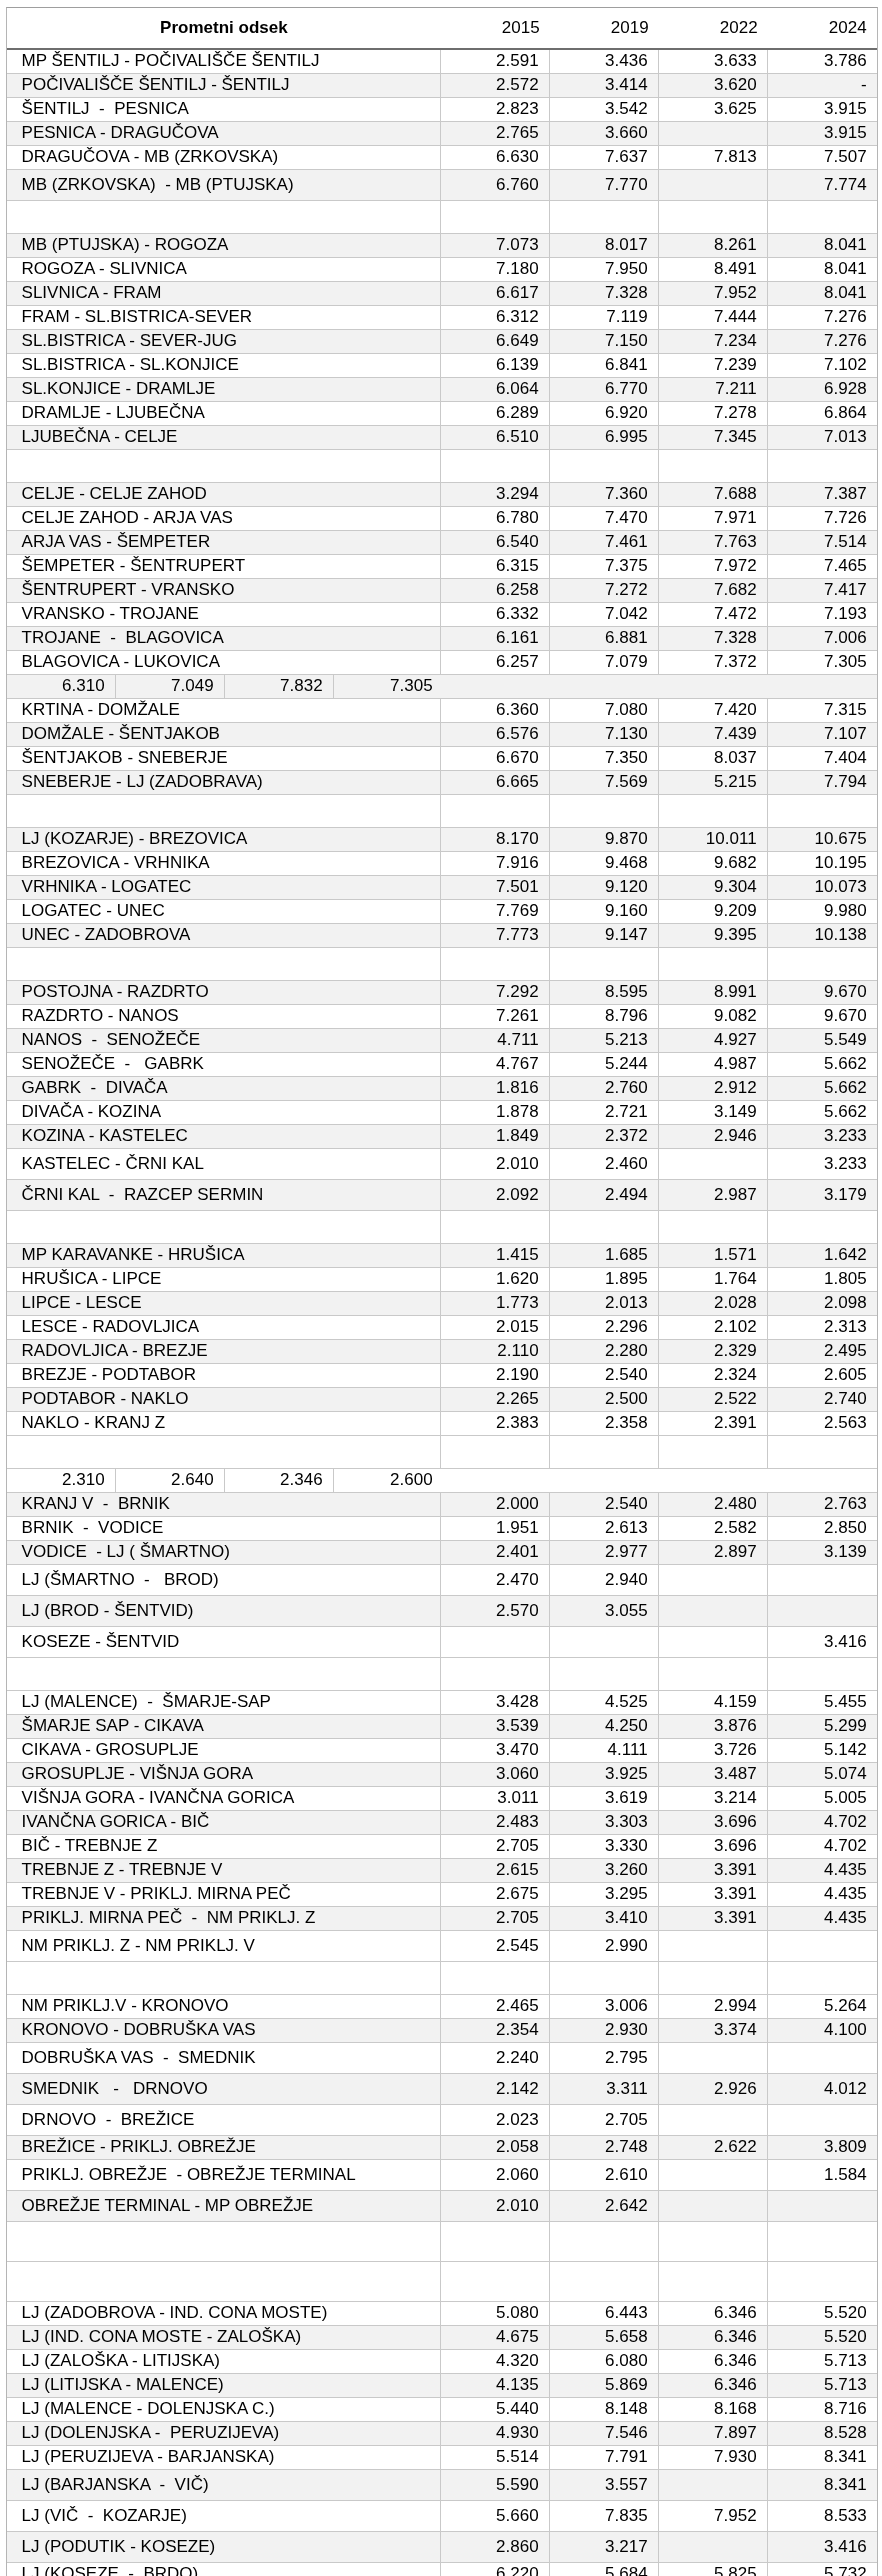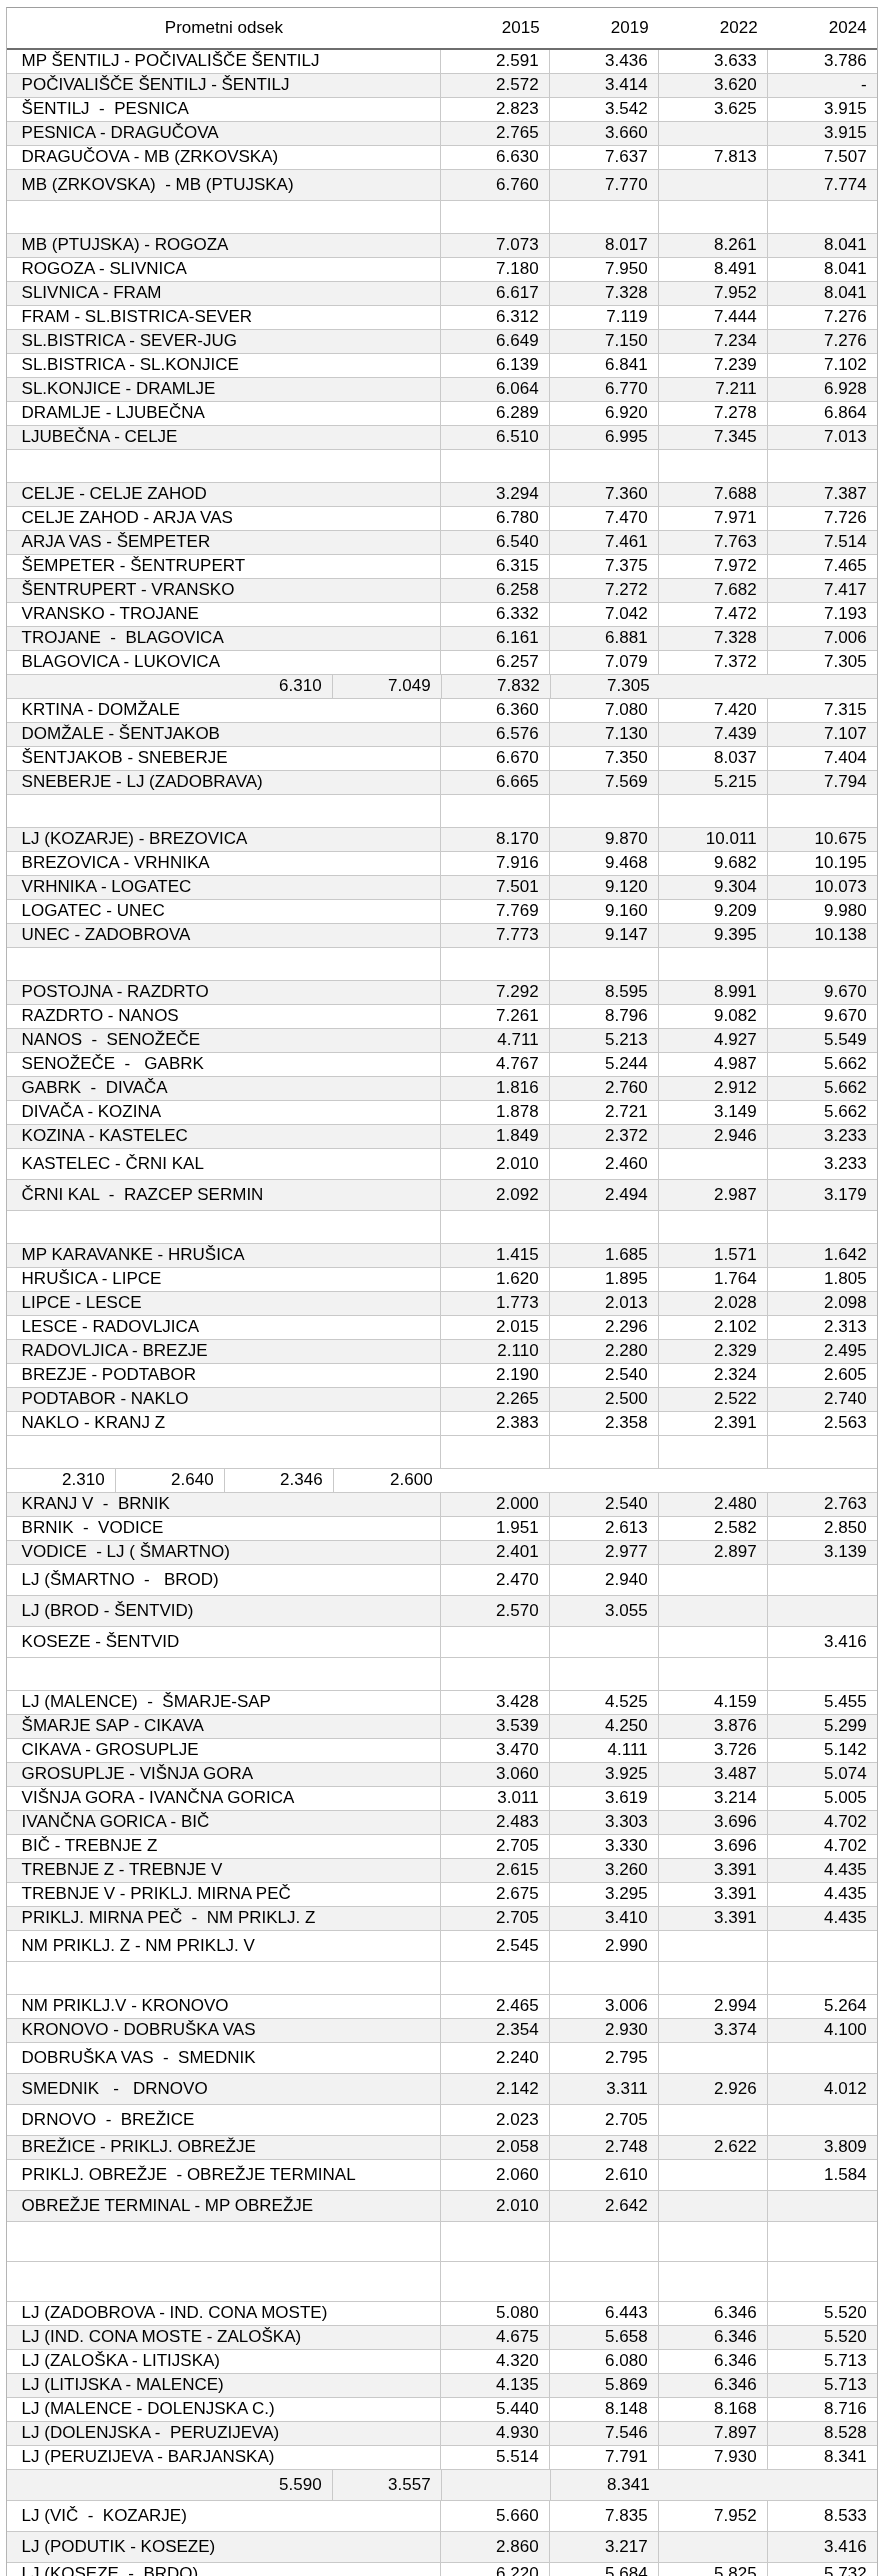--- a/index.html
+++ b/index.html
@@ -29,34 +29,34 @@
   }
   .hcell {
     display: flex;
     align-items: center;
     box-sizing: border-box;
     font-size: 17px;
   }
   .hcell.seg {
     width: 434px;
     justify-content: center;
-    font-weight: normal;
+    font-weight: bold;
   }
   .hcell.year {
     width: 109px;
     justify-content: flex-end;
     padding-right: 10.3px;
     font-weight: normal;
   }
   .row {
     display: flex;
     border-bottom: 0.7px solid #c9c9c9;
     background: #ffffff;
   }
-  .row.gray { background: #f2f2f2; justify-content: center; }
+  .row.gray { background: #f2f2f2; }
   .row.normal { height: 23px; }
   .row.tall   { height: 30px; }
   .row.spacer { height: 32px; background: #ffffff; }
   .row.spacer-big { height: 39px; background: #ffffff; }
   .row.sliver { height: 5.2px; border-bottom: none; }
   .cell {
     display: flex;
     align-items: center;
     box-sizing: border-box;
     font-size: 17px;
@@ -732,20 +732,21 @@
         <div class="cell num">8.528</div>
       </div>
       <div class="row normal">
         <div class="cell name">LJ (PERUZIJEVA - BARJANSKA)</div>
         <div class="cell num">5.514</div>
         <div class="cell num">7.791</div>
         <div class="cell num">7.930</div>
         <div class="cell num">8.341</div>
       </div>
       <div class="row tall gray">
+        <div class="cell name">LJ (BARJANSKA  -  VIČ)</div>
         <div class="cell num">5.590</div>
         <div class="cell num">3.557</div>
         <div class="cell num"></div>
         <div class="cell num">8.341</div>
       </div>
       <div class="row tall">
         <div class="cell name">LJ (VIČ  -  KOZARJE)</div>
         <div class="cell num">5.660</div>
         <div class="cell num">7.835</div>
         <div class="cell num">7.952</div>

